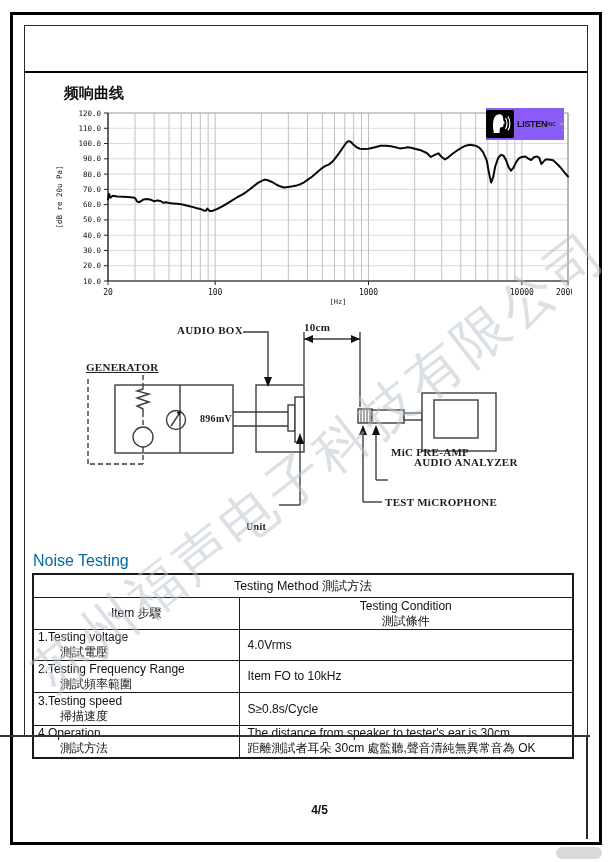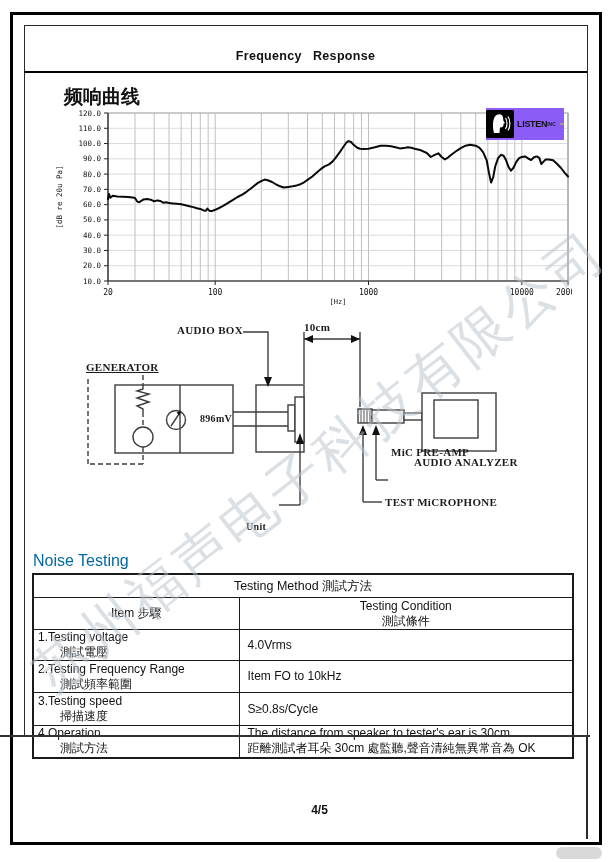--- a/index.html
+++ b/index.html
@@ -6,21 +6,21 @@
   .page{position:relative;width:615px;height:862px;background:#fff;overflow:hidden;
         font-family:"Liberation Sans",sans-serif;color:#111;}
   .outer-border{position:absolute;left:10px;top:12px;width:586px;height:827px;
         border:3px solid #000;}
   .inner-border{position:absolute;left:24px;top:25px;width:562px;height:711px;
         border:1.5px solid #2a2a2a;border-bottom:none;}
   .inner-border-right-ext{position:absolute;left:586px;top:736px;width:1.5px;height:103px;background:#2a2a2a;}
   .page-title{position:absolute;left:24px;top:49px;width:563px;text-align:center;
         font-weight:bold;font-size:12.5px;letter-spacing:.3px;white-space:pre;}
   .title-divider{position:absolute;left:24px;top:71px;width:563px;height:1.5px;background:#000;}
-  .chart-heading{position:absolute;left:64px;top:84px;font-weight:bold;font-size:19px;}
+  .chart-heading{position:absolute;left:64px;top:84px;font-weight:bold;font-size:15px;}
   #fr-chart{position:absolute;left:52px;top:106px;}
   #fr-chart text{font-family:"DejaVu Sans Mono",monospace;fill:#111;}
   .logo{position:absolute;left:486px;top:108px;width:78px;height:32px;background:#8b5cf6;display:flex;align-items:center;}
   .logo-mark{width:28px;height:28px;background:#000;border-radius:2px;flex:0 0 auto;}
   .logo-text{font-weight:bold;font-size:9px;letter-spacing:-.3px;margin-left:3px;font-family:"Liberation Sans",sans-serif;}
   .logo-suffix{font-size:5px;font-weight:bold;color:#222;}
   .logo-dash{width:9px;height:1.5px;background:#999;margin-left:4px;}
   .diagram-svg{position:absolute;left:0;top:310px;z-index:2;}
   .dlabel{position:absolute;font-family:"Liberation Serif",serif;font-weight:bold;
         font-size:11px;color:#1c1c1c;letter-spacing:.3px;z-index:2;white-space:nowrap;}
@@ -48,21 +48,20 @@
 </style>
 </head>
 <body>
 
 <div class="page">
 
   <div class="outer-border"></div>
   <div class="inner-border"></div>
   <div class="inner-border-right-ext"></div>
 
-  <div class="page-title">Frequency   Response</div>
   <div class="title-divider"></div>
 
   <div class="chart-heading">频响曲线</div>
 
   <svg id="fr-chart" width="520" height="205">
       <line x1="56" y1="7" x2="56" y2="175" stroke="#b0b0b0" stroke-width="0.8"></line>
       <line x1="83.0006597218711" y1="7" x2="83.0006597218711" y2="175" stroke="#b0b0b0" stroke-width="0.8"></line>
       <line x1="102.15793266847713" y1="7" x2="102.15793266847713" y2="175" stroke="#b0b0b0" stroke-width="0.8"></line>
       <line x1="117.01746799637908" y1="7" x2="117.01746799637908" y2="175" stroke="#b0b0b0" stroke-width="0.8"></line>
       <line x1="129.15859239034825" y1="7" x2="129.15859239034825" y2="175" stroke="#b0b0b0" stroke-width="0.8"></line>

